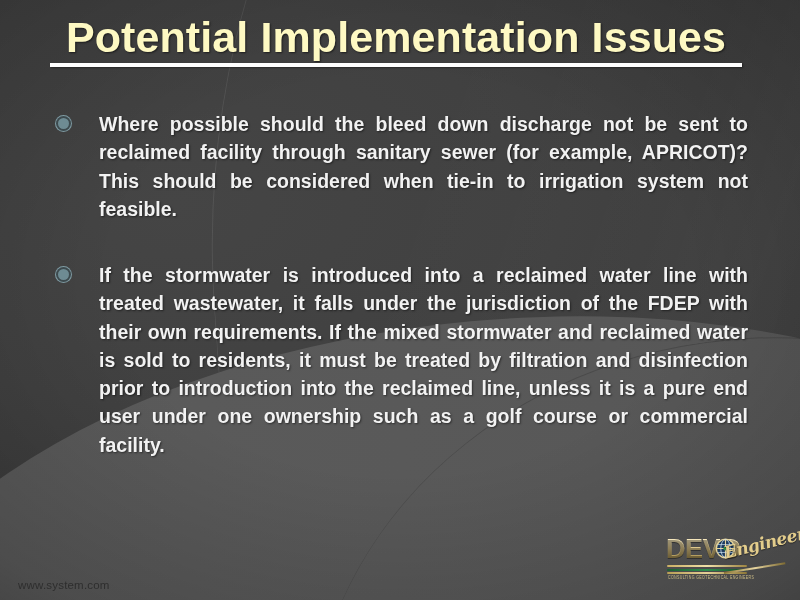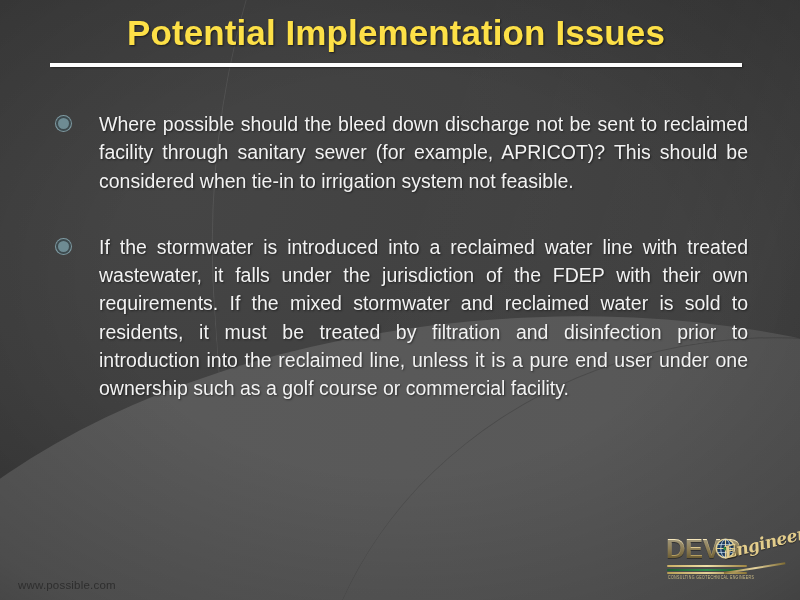--- a/index.html
+++ b/index.html
@@ -97,23 +97,23 @@
   
   .title-block {
     position: absolute;
     top: 12px;
     left: 50px;
     width: 692px;
     text-align: center;
   }
   .slide-title {
     margin: 0;
-    font-size: 35px;
+    font-size: 43px;
     font-weight: bold;
-    color: #fde047;
+    color: #fef9c3;
     letter-spacing: 0.1px;
     line-height: 1.18;
     text-shadow: 1px 1px 2px rgba(0,0,0,0.55);
     white-space: nowrap;
   }
   .title-rule {
     position: absolute;
     top: 63px;
     left: 50px;
     width: 692px;
@@ -151,20 +151,21 @@
 
   .bullet-text {
     flex: 1 1 auto;
     margin: 0;
     font-size: 19.5px;
     line-height: 1.45;
     color: #f2f2f2;
     text-align: justify;
     text-justify: inter-word;
     text-shadow: 1px 1px 2px rgba(0,0,0,0.5);
+    font-weight: bold;
   }
 
   
   .site-url {
     position: absolute;
     left: 18px;
     bottom: 9px;
     font-size: 11.5px;
     color: #2e2e2e;
     letter-spacing: 0.2px;
@@ -274,21 +275,21 @@
       <p class="bullet-text">Where possible should the bleed down discharge not be sent to reclaimed facility through sanitary sewer (for example, APRICOT)?  This should be considered when tie-in to irrigation system not feasible.</p>
     </div>
 
     <div class="bullet-row">
       <span class="bullet-marker"></span>
       <p class="bullet-text">If the stormwater is introduced into a reclaimed water line with treated wastewater, it falls under the jurisdiction of the FDEP with their own requirements. If the mixed stormwater and reclaimed water is sold to residents, it must be treated by filtration and disinfection prior to introduction into the reclaimed line, unless it is a pure end user under one ownership such as a golf course or commercial facility.</p>
     </div>
 
   </div>
 
-  <div class="site-url">www.possible.com</div>
+  <div class="site-url">www.system.com</div>
 
   <div class="logo">
     <div class="logo-devo">DEVO</div>
 
     <svg class="logo-globe" viewBox="0 0 24 24">
       <circle cx="12" cy="12" r="10.5" fill="#1b3a5e" stroke="#e6d49a" stroke-width="1.6"></circle>
       <path d="M12 1.5 L12 22.5 M1.5 12 L22.5 12" stroke="#e6d49a" stroke-width="1.3"></path>
       <ellipse cx="12" cy="12" rx="5.4" ry="10.2" fill="none" stroke="#cfe4f2" stroke-width="0.9"></ellipse>
       <path d="M3 7.5 h18 M3 16.5 h18" stroke="#cfe4f2" stroke-width="0.8" fill="none"></path>
       <circle cx="12" cy="12" r="2.4" fill="#2f8f4c"></circle>

